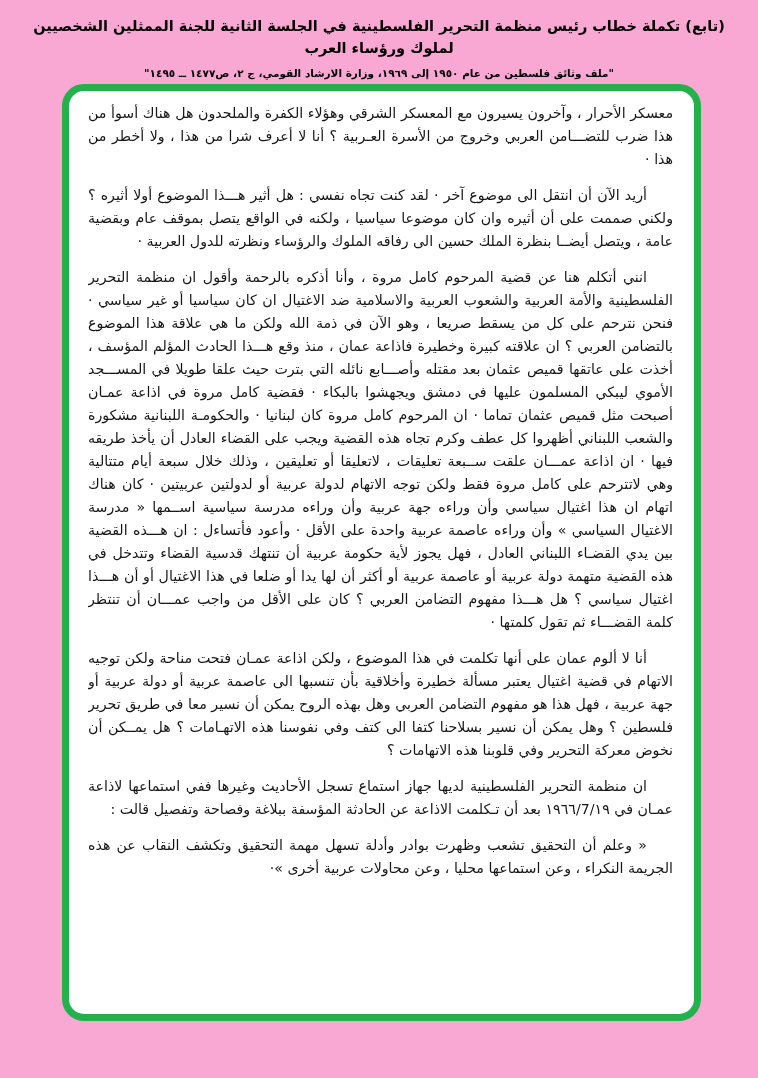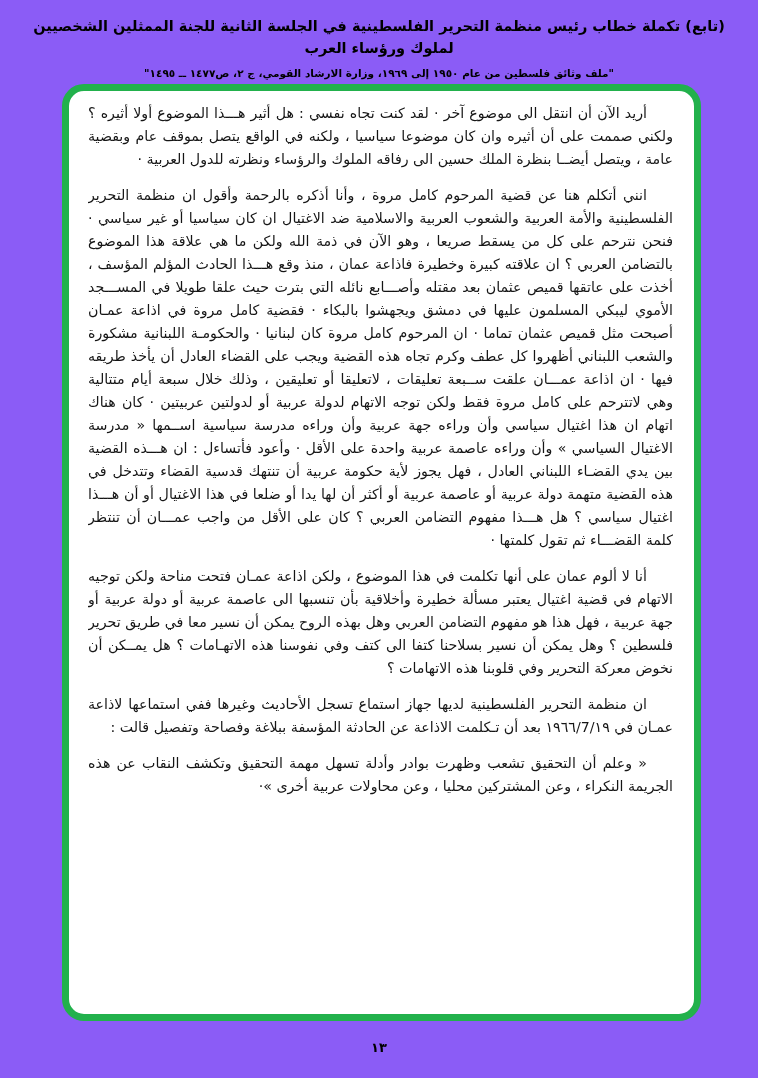--- a/index.html
+++ b/index.html
@@ -5,21 +5,21 @@
   * { margin: 0; padding: 0; box-sizing: border-box; }
   html, body {
     width: 758px;
     background: #ffffff;
     font-family: "DejaVu Sans", sans-serif;
   }
   .page {
     position: relative;
     width: 758px;
     height: 1078px;
-    background: #8b5cf6;
+    background: #f9a8d4;
     color: #111111;
     overflow: hidden;
   }
   .header {
     position: absolute;
     top: 16px;
     left: 0;
     width: 100%;
     text-align: center;
     direction: rtl;
@@ -85,22 +85,22 @@
 <div class="page">
 
   <div class="header">
     <div class="header-title">(تابع) تكملة خطاب رئيس منظمة التحرير الفلسطينية في الجلسة الثانية للجنة الممثلين الشخصيين لملوك ورؤساء العرب</div>
     <div class="header-source">"ملف وثائق فلسطين من عام ١٩٥٠ إلى ١٩٦٩، وزارة الارشاد القومي، ج ٢، ص١٤٧٧ ــ ١٤٩٥"</div>
   </div>
 
   <div class="green-box"></div>
 
   <div class="text-block">
+    <p class="no-indent">معسكر الأحرار ، وآخرون يسيرون مع المعسكر الشرقي وهؤلاء الكفرة والملحدون هل هناك أسوأ من هذا ضرب للتضـــامن العربي وخروج من الأسرة العـربية ؟ أنا لا أعرف شرا من هذا ، ولا أخطر من هذا ·</p>
     <p>أريد الآن أن انتقل الى موضوع آخر · لقد كنت تجاه نفسي : هل أثير هـــذا الموضوع أولا أثيره ؟ ولكني صممت على أن أثيره وان كان موضوعا سياسيا ، ولكنه في الواقع يتصل بموقف عام وبقضية عامة ، ويتصل أيضــا بنظرة الملك حسين الى رفاقه الملوك والرؤساء ونظرته للدول العربية ·</p>
     <p>انني أتكلم هنا عن قضية المرحوم كامل مروة ، وأنا أذكره بالرحمة وأقول ان منظمة التحرير الفلسطينية والأمة العربية والشعوب العربية والاسلامية ضد الاغتيال ان كان سياسيا أو غير سياسي · فنحن نترحم على كل من يسقط صريعا ، وهو الآن في ذمة الله ولكن ما هي علاقة هذا الموضوع بالتضامن العربي ؟ ان علاقته كبيرة وخطيرة فاذاعة عمان ، منذ وقع هـــذا الحادث المؤلم المؤسف ، أخذت على عاتقها قميص عثمان بعد مقتله وأصـــابع نائله التي بترت حيث علقا طويلا في المســـجد الأموي ليبكي المسلمون عليها في دمشق ويجهشوا بالبكاء · فقضية كامل مروة في اذاعة عمـان أصبحت مثل قميص عثمان تماما · ان المرحوم كامل مروة كان لبنانيا · والحكومـة اللبنانية مشكورة والشعب اللبناني أظهروا كل عطف وكرم تجاه هذه القضية ويجب على القضاء العادل أن يأخذ طريقه فيها · ان اذاعة عمـــان علقت ســبعة تعليقات ، لاتعليقا أو تعليقين ، وذلك خلال سبعة أيام متتالية وهي لاتترحم على كامل مروة فقط ولكن توجه الاتهام لدولة عربية أو لدولتين عربيتين · كان هناك اتهام ان هذا اغتيال سياسي وأن وراءه جهة عربية وأن وراءه مدرسة سياسية اســمها « مدرسة الاغتيال السياسي » وأن وراءه عاصمة عربية واحدة على الأقل · وأعود فأتساءل : ان هـــذه القضية بين يدي القضـاء اللبناني العادل ، فهل يجوز لأية حكومة عربية أن تنتهك قدسية القضاء وتتدخل في هذه القضية متهمة دولة عربية أو عاصمة عربية أو أكثر أن لها يدا أو ضلعا في هذا الاغتيال أو أن هـــذا اغتيال سياسي ؟ هل هـــذا مفهوم التضامن العربي ؟ كان على الأقل من واجب عمـــان أن تنتظر كلمة القضـــاء ثم تقول كلمتها ·</p>
     <p>أنا لا ألوم عمان على أنها تكلمت في هذا الموضوع ، ولكن اذاعة عمـان فتحت مناحة ولكن توجيه الاتهام في قضية اغتيال يعتبر مسألة خطيرة وأخلاقية بأن تنسبها الى عاصمة عربية أو دولة عربية أو جهة عربية ، فهل هذا هو مفهوم التضامن العربي وهل بهذه الروح يمكن أن نسير معا في طريق تحرير فلسطين ؟ وهل يمكن أن نسير بسلاحنا كتفا الى كتف وفي نفوسنا هذه الاتهـامات ؟ هل يمــكن أن نخوض معركة التحرير وفي قلوبنا هذه الاتهامات ؟</p>
     <p>ان منظمة التحرير الفلسطينية لديها جهاز استماع تسجل الأحاديث وغيرها ففي استماعها لاذاعة عمـان في ١٩٦٦/7/١٩ بعد أن تـكلمت الاذاعة عن الحادثة المؤسفة ببلاغة وفصاحة وتفصيل قالت :</p>
-    <p>« وعلم أن التحقيق تشعب وظهرت بوادر وأدلة تسهل مهمة التحقيق وتكشف النقاب عن هذه الجريمة النكراء ، وعن المشتركين محليا ، وعن محاولات عربية أخرى »·</p>
+    <p>« وعلم أن التحقيق تشعب وظهرت بوادر وأدلة تسهل مهمة التحقيق وتكشف النقاب عن هذه الجريمة النكراء ، وعن استماعها محليا ، وعن محاولات عربية أخرى »·</p>
   </div>
 
-  <div class="page-number">١٣</div>
 
 </div>
 
 </body></html>

